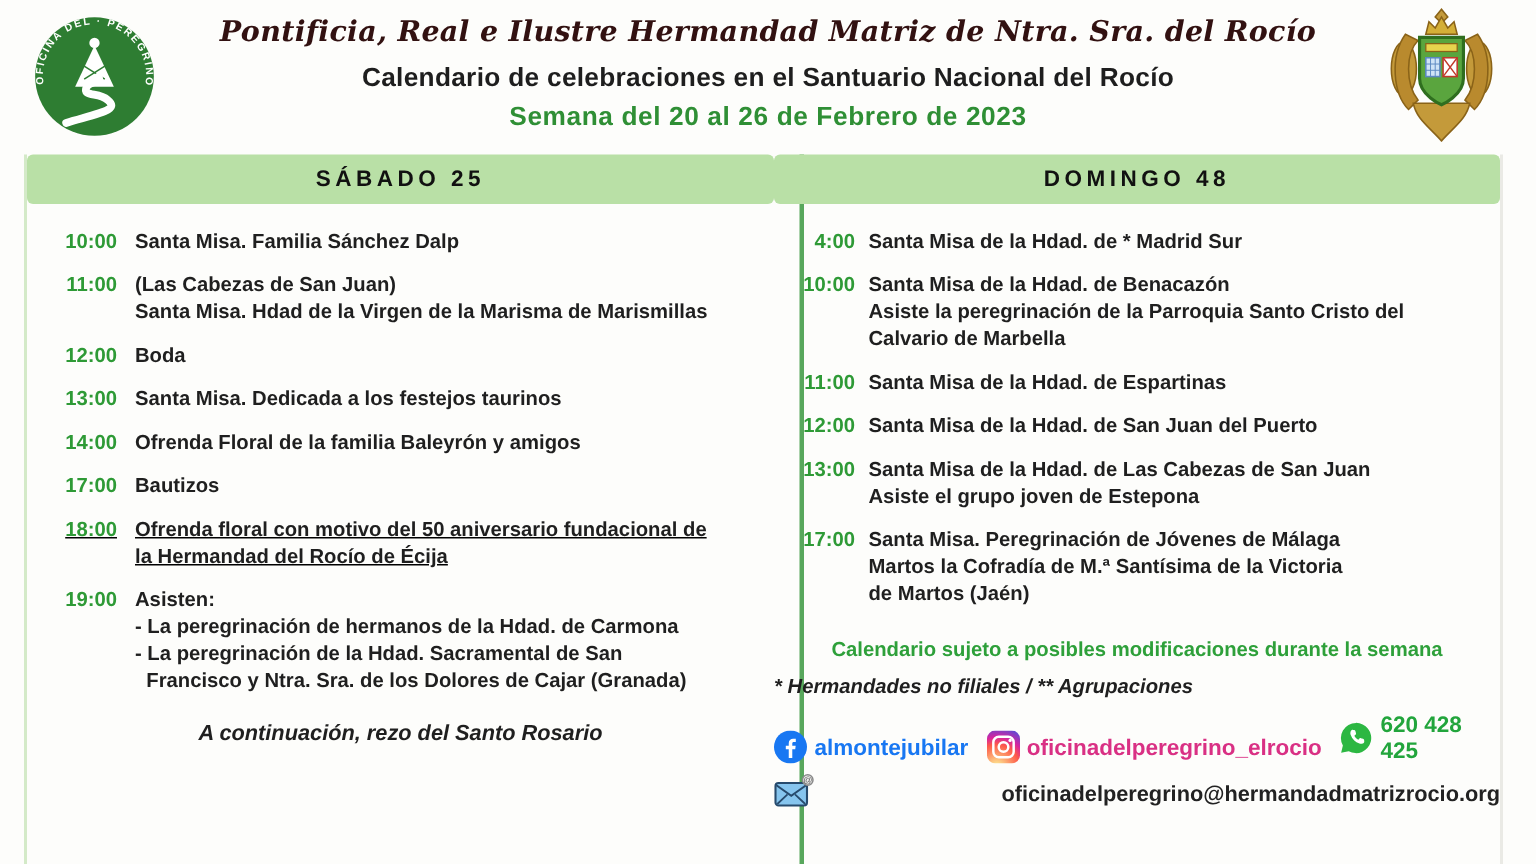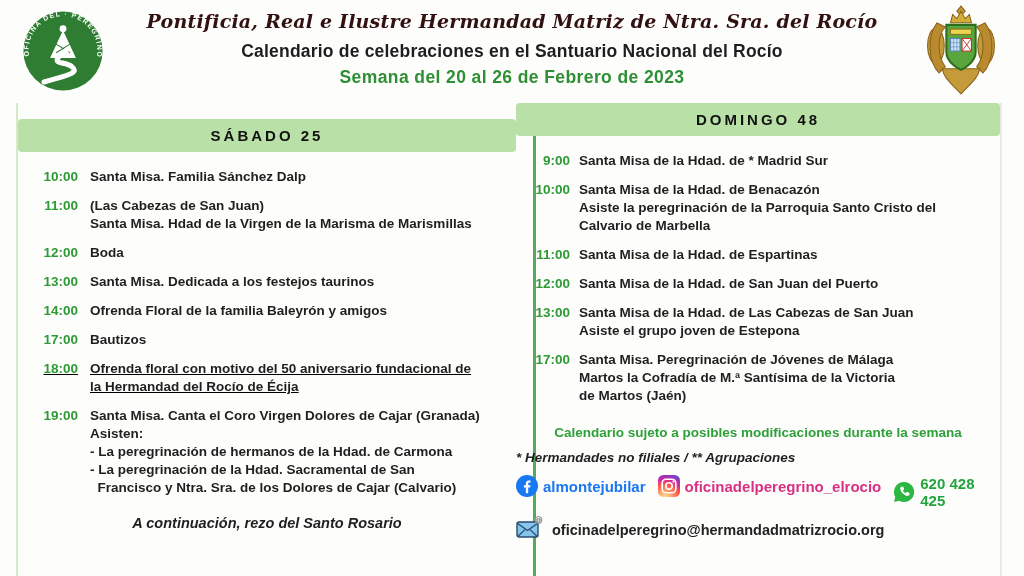--- a/index.html
+++ b/index.html
@@ -15,21 +15,21 @@
            font-size:19px; color:#321111; letter-spacing:.2px; }
   .subtitle { margin-top:9px; font-size:17.5px; font-weight:700; color:#1e1e1e; letter-spacing:.2px; }
   .week { margin-top:5px; font-size:17.5px; font-weight:700; color:#2f8f35; letter-spacing:.4px; }
 
   
   .content { position:absolute; top:103px; left:16px; width:986px; bottom:0;
              border-left:2px solid #d4eac8; border-right:2px solid #eaeae5;
              display:flex; }
   .divider { position:absolute; left:515px; top:0; bottom:0; width:3px; background:#58a75c; }
   .col { position:relative; }
-  .col-left { width:498px;margin-top:16px; }
+  .col-left { width:498px; }
   .col-right { flex:1; }
 
   .band { height:33px; background:#b9e0a6; border-radius:4px;
           display:flex; align-items:center; justify-content:center;
           font-size:15px; font-weight:700; color:#111; letter-spacing:3px; }
 
   .events { padding:16px 16px 0 10px; }
   .event { display:flex; margin-bottom:11px; }
   .event .time { width:50px; min-width:50px; text-align:right; font-weight:700;
                  font-size:13.5px; color:#2e9a36; line-height:18px; }
@@ -44,30 +44,30 @@
   #sun-events div.event:nth-of-type(6) { margin-top:6px; }
 
   .closing { margin-top:18px; text-align:center; font-style:italic; font-weight:700;
              font-size:14.5px; color:#1f1f1f; }
 
   .mod-note { margin:18px auto 0; max-width:420px; text-align:center; font-weight:700;
               font-size:13.5px; line-height:19px; color:#2ea03a; }
   .legend { margin-top:8px; text-align:left; font-weight:700; font-style:italic;
             font-size:13.5px; color:#1f1f1f; }
 
-  .social-row { margin-top:10px; display:flex; justify-content:center; align-items:flex-start;
+  .social-row { margin-top:10px; display:flex; justify-content:center; align-items:flex-end;
                 gap:12px; }
   .social { display:flex; align-items:center; gap:5px; text-decoration:none;
             font-weight:700; font-size:15px; }
   .social svg { display:block; }
   .fb-text { color:#1877f2; }
   .ig-text { color:#d93084; }
   .wa-text { color:#22a53c; }
 
-  .email-row { margin-top:7px; display:flex; justify-content:flex-start; align-items:center;
+  .email-row { margin-top:7px; display:flex; justify-content:space-between; align-items:center;
                gap:9px; text-decoration:none; }
   .email-text { font-weight:700; font-size:14.5px; color:#222; }
 </style>
 </head>
 <body>
 
 <div class="page">
 
   <div class="hdr">
 
@@ -166,38 +166,37 @@
             <div class="time">18:00</div>
             <div class="lines">
               <div class="event-line">Ofrenda floral con motivo del 50 aniversario fundacional de</div>
               <div class="event-line">la Hermandad del Rocío de Écija</div>
             </div>
           </div>
 
           <div class="event">
             <div class="time">19:00</div>
             <div class="lines">
-              <div class="event-line">Santa Misa. Canta el Coro Virgen Dolores de Cajar (Granada)</div>
               <div class="event-line">Asisten:</div>
               <div class="event-line">- La peregrinación de hermanos de la Hdad. de Carmona</div>
               <div class="event-line">- La peregrinación de la Hdad. Sacramental de San</div>
-              <div class="event-line">  Francisco y Ntra. Sra. de los Dolores de Cajar (Calvario)</div>
+              <div class="event-line">  Francisco y Ntra. Sra. de los Dolores de Cajar (Granada)</div>
             </div>
           </div>
 
       </div>
       <div class="closing">A continuación, rezo del Santo Rosario</div>
     </section>
 
     <section class="col col-right">
       <div class="band">DOMINGO 48</div>
       <div class="events" id="sun-events">
 
           <div class="event">
-            <div class="time">9:00</div>
+            <div class="time">4:00</div>
             <div class="lines">
               <div class="event-line">Santa Misa de la Hdad. de * Madrid Sur</div>
             </div>
           </div>
 
           <div class="event">
             <div class="time">10:00</div>
             <div class="lines">
               <div class="event-line">Santa Misa de la Hdad. de Benacazón</div>
               <div class="event-line">Asiste la peregrinación de la Parroquia Santo Cristo del</div>

